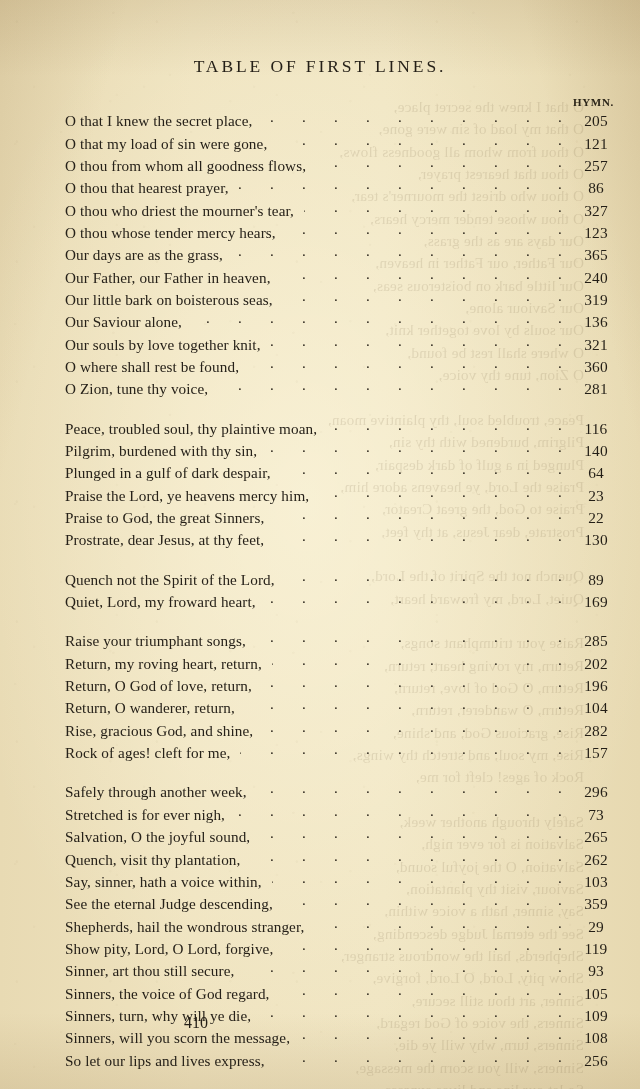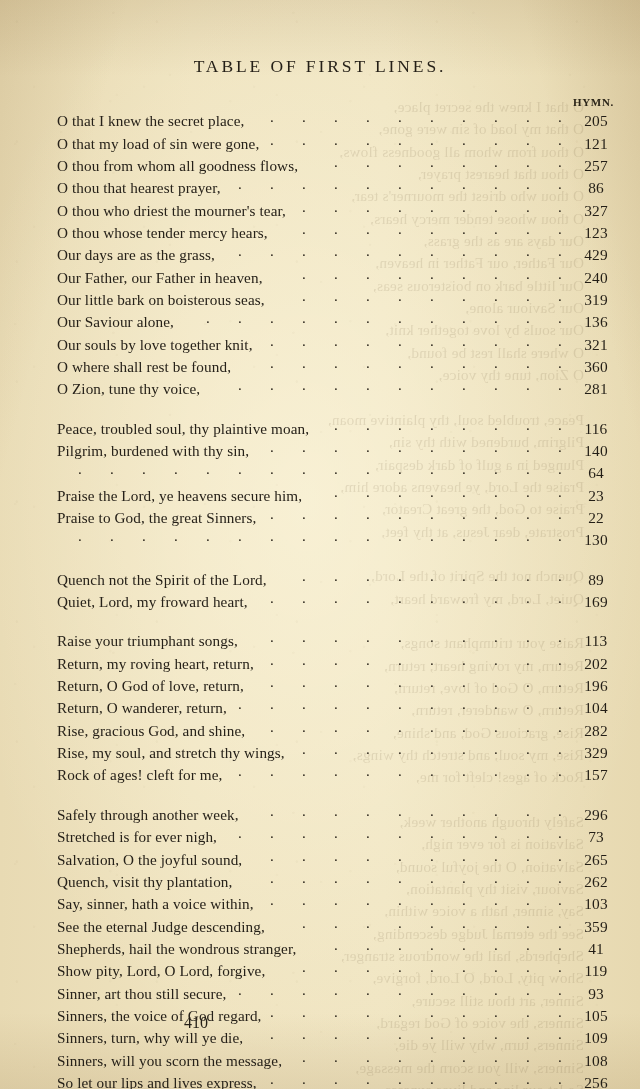--- a/index.html
+++ b/index.html
@@ -81,21 +81,21 @@
     font-weight: 700;
     color: #2a2418;
   }
 
   .listing {
     position: absolute;
     left: 57px;
     top: 111px;
     width: 557px;
   }
-  .block { margin-bottom: 17px; }
+  .block { margin-bottom: 17px; margin-left: 8px; }
   .block:last-child { margin-bottom: 0; }
 
   .row {
     display: flex;
     align-items: baseline;
     height: 22.35px;
     font-size: 15.2px;
     color: #262119;
     letter-spacing: 0.1px;
   }
@@ -229,21 +229,21 @@
           <span class="hymn-no">327</span>
         </div>
         <div class="row">
           <span class="line-text">O thou whose tender mercy hears,</span>
           <span class="leader"></span>
           <span class="hymn-no">123</span>
         </div>
         <div class="row">
           <span class="line-text">Our days are as the grass,</span>
           <span class="leader"></span>
-          <span class="hymn-no">429</span>
+          <span class="hymn-no">365</span>
         </div>
         <div class="row">
           <span class="line-text">Our Father, our Father in heaven,</span>
           <span class="leader"></span>
           <span class="hymn-no">240</span>
         </div>
         <div class="row">
           <span class="line-text">Our little bark on boisterous seas,</span>
           <span class="leader"></span>
           <span class="hymn-no">319</span>
@@ -274,80 +274,77 @@
           <span class="line-text">Peace, troubled soul, thy plaintive moan,</span>
           <span class="leader"></span>
           <span class="hymn-no">116</span>
         </div>
         <div class="row">
           <span class="line-text">Pilgrim, burdened with thy sin,</span>
           <span class="leader"></span>
           <span class="hymn-no">140</span>
         </div>
         <div class="row">
+          <span class="line-text">Plunged in a gulf of dark despair,</span>
           <span class="leader"></span>
           <span class="hymn-no">64</span>
         </div>
         <div class="row">
-          <span class="line-text">Praise the Lord, ye heavens secure him,</span>
+          <span class="line-text">Praise the Lord, ye heavens mercy him,</span>
           <span class="leader"></span>
           <span class="hymn-no">23</span>
         </div>
         <div class="row">
           <span class="line-text">Praise to God, the great Sinners,</span>
           <span class="leader"></span>
           <span class="hymn-no">22</span>
         </div>
         <div class="row">
+          <span class="line-text">Prostrate, dear Jesus, at thy feet,</span>
           <span class="leader"></span>
           <span class="hymn-no">130</span>
         </div>
       </div>
       <div class="block">
         <div class="row">
           <span class="line-text">Quench not the Spirit of the Lord,</span>
           <span class="leader"></span>
           <span class="hymn-no">89</span>
         </div>
         <div class="row">
           <span class="line-text">Quiet, Lord, my froward heart,</span>
           <span class="leader"></span>
           <span class="hymn-no">169</span>
         </div>
       </div>
       <div class="block">
         <div class="row">
           <span class="line-text">Raise your triumphant songs,</span>
           <span class="leader"></span>
-          <span class="hymn-no">113</span>
+          <span class="hymn-no">285</span>
         </div>
         <div class="row">
           <span class="line-text">Return, my roving heart, return,</span>
           <span class="leader"></span>
           <span class="hymn-no">202</span>
         </div>
         <div class="row">
           <span class="line-text">Return, O God of love, return,</span>
           <span class="leader"></span>
           <span class="hymn-no">196</span>
         </div>
         <div class="row">
           <span class="line-text">Return, O wanderer, return,</span>
           <span class="leader"></span>
           <span class="hymn-no">104</span>
         </div>
         <div class="row">
           <span class="line-text">Rise, gracious God, and shine,</span>
           <span class="leader"></span>
           <span class="hymn-no">282</span>
-        </div>
-        <div class="row">
-          <span class="line-text">Rise, my soul, and stretch thy wings,</span>
-          <span class="leader"></span>
-          <span class="hymn-no">329</span>
         </div>
         <div class="row">
           <span class="line-text">Rock of ages! cleft for me,</span>
           <span class="leader"></span>
           <span class="hymn-no">157</span>
         </div>
       </div>
       <div class="block">
         <div class="row">
           <span class="line-text">Safely through another week,</span>
@@ -375,21 +372,21 @@
           <span class="hymn-no">103</span>
         </div>
         <div class="row">
           <span class="line-text">See the eternal Judge descending,</span>
           <span class="leader"></span>
           <span class="hymn-no">359</span>
         </div>
         <div class="row">
           <span class="line-text">Shepherds, hail the wondrous stranger,</span>
           <span class="leader"></span>
-          <span class="hymn-no">41</span>
+          <span class="hymn-no">29</span>
         </div>
         <div class="row">
           <span class="line-text">Show pity, Lord, O Lord, forgive,</span>
           <span class="leader"></span>
           <span class="hymn-no">119</span>
         </div>
         <div class="row">
           <span class="line-text">Sinner, art thou still secure,</span>
           <span class="leader"></span>
           <span class="hymn-no">93</span>

